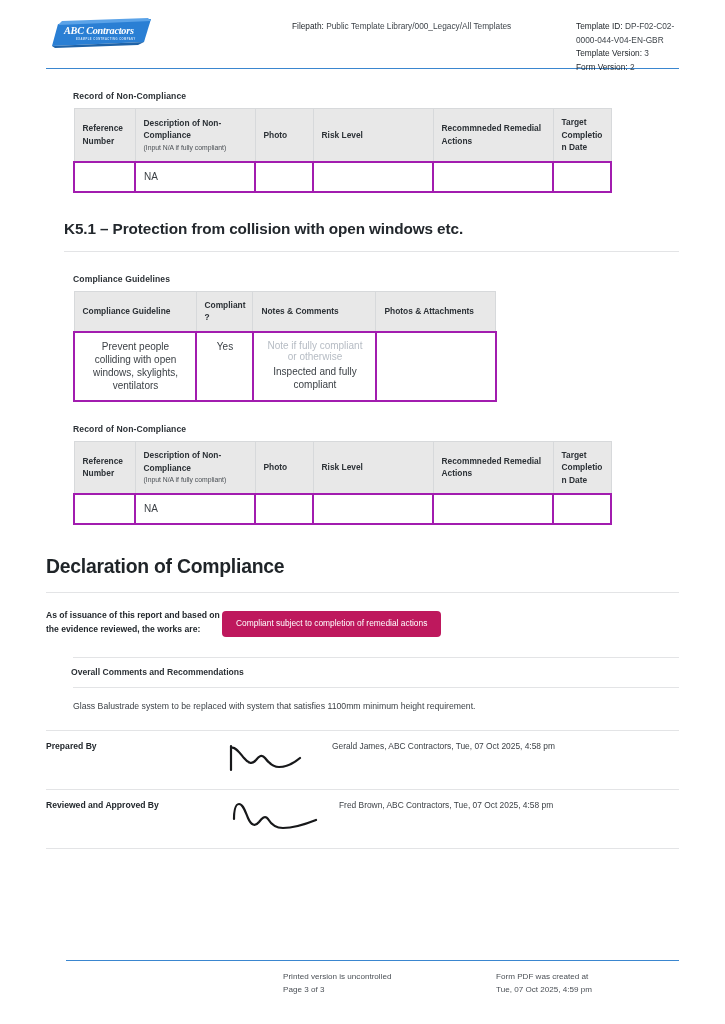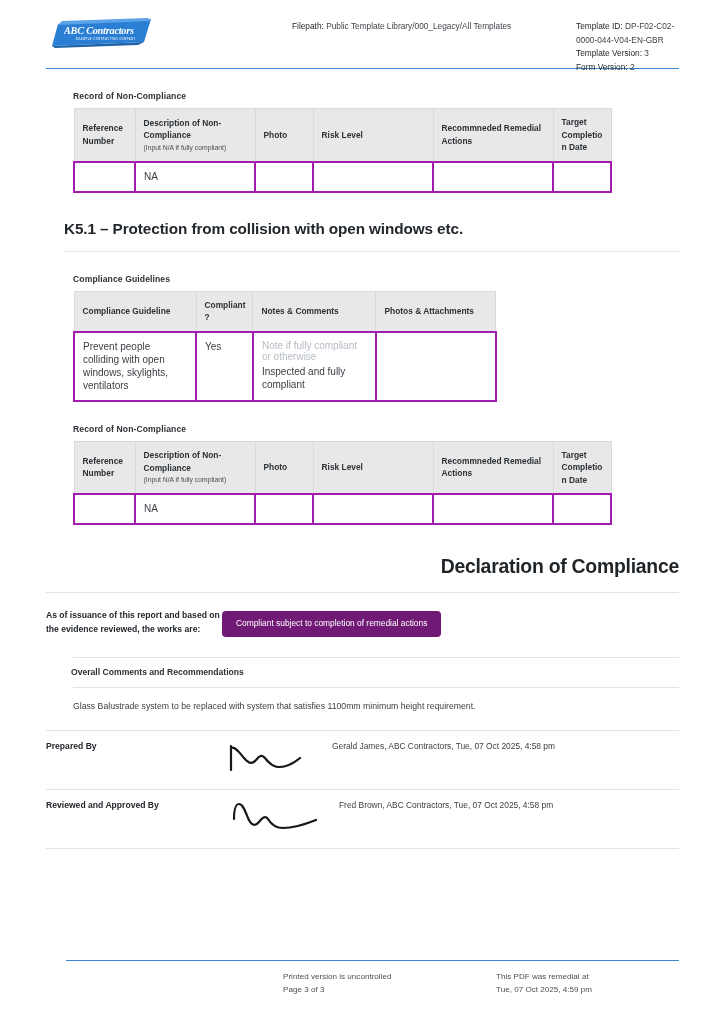--- a/index.html
+++ b/index.html
@@ -130,21 +130,21 @@
   .nc-c4 { width: 120px; }
   .nc-c5 { width: 120px; }
   .nc-c6 { width: 58px; }
   .nc-row td { height: 25px; }
 
   
   .cg-c1 { width: 122px; }
   .cg-c2 { width: 55px; }
   .cg-c3 { width: 123px; }
   .cg-c4 { width: 120px; }
-  .cg-row td { height: 62px; }
+  .cg-row td { height: 62px; text-align: center; }
 
   
   h2.section-title {
     font-size: 15.3px;
     font-weight: bold;
     color: #23282d;
     margin: 27px 0 0 0;
     padding: 0 0 0 18px;
     letter-spacing: -0.1px;
   }
@@ -156,40 +156,39 @@
   .rule-grey.indent27 { margin-left: 27px; }
   .rule-grey.full { margin-left: 0; }
 
   h1.decl-title {
     font-size: 19.4px;
     font-weight: bold;
     color: #1f2428;
     margin: 30px 0 0 0;
     padding: 0;
     letter-spacing: -0.25px;
-    text-align: right;
   }
 
   
   .decl-row {
     display: flex;
     align-items: flex-end;
     margin-top: 15px;
   }
   .decl-label {
     width: 176px;
     flex: 0 0 176px;
     font-size: 8.6px;
     font-weight: bold;
     line-height: 14.4px;
     color: #23282d;
   }
   .badge {
     display: inline-block;
-    background: #701a75;
+    background: #be185d;
     color: #ffffff;
     font-size: 8.4px;
     font-weight: normal;
     border-radius: 4px;
     padding: 7px 14px 8px 14px;
     line-height: 11px;
     white-space: nowrap;
   }
 
   .oc-head {
@@ -446,19 +445,19 @@
 
   <div class="footer">
     <div class="rule-blue"></div>
     <div class="footer-cols">
       <div class="fc-spacer"></div>
       <div class="fc-mid">
         <div>Printed version is uncontrolled</div>
         <div>Page 3 of 3</div>
       </div>
       <div class="fc-right">
-        <div>This PDF was remedial at</div>
+        <div>Form PDF was created at</div>
         <div>Tue, 07 Oct 2025, 4:59 pm</div>
       </div>
     </div>
   </div>
 
 </div>
 
 </body></html>

